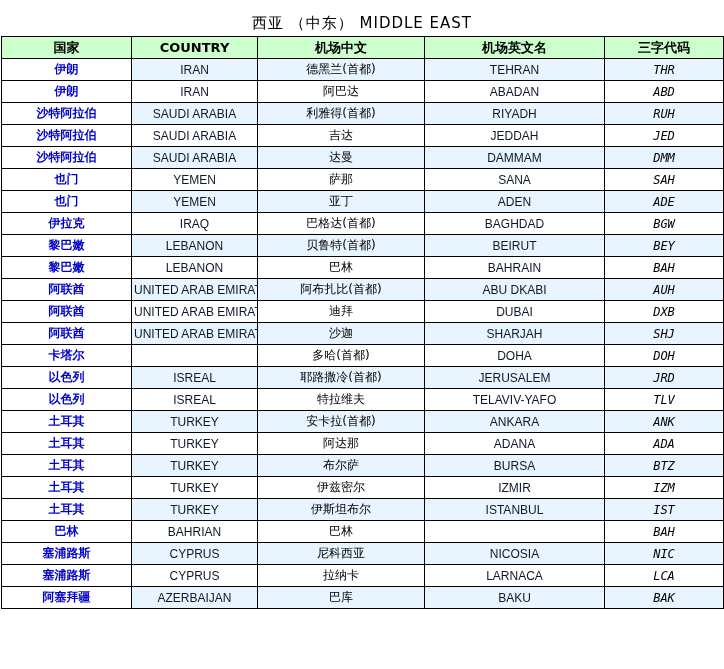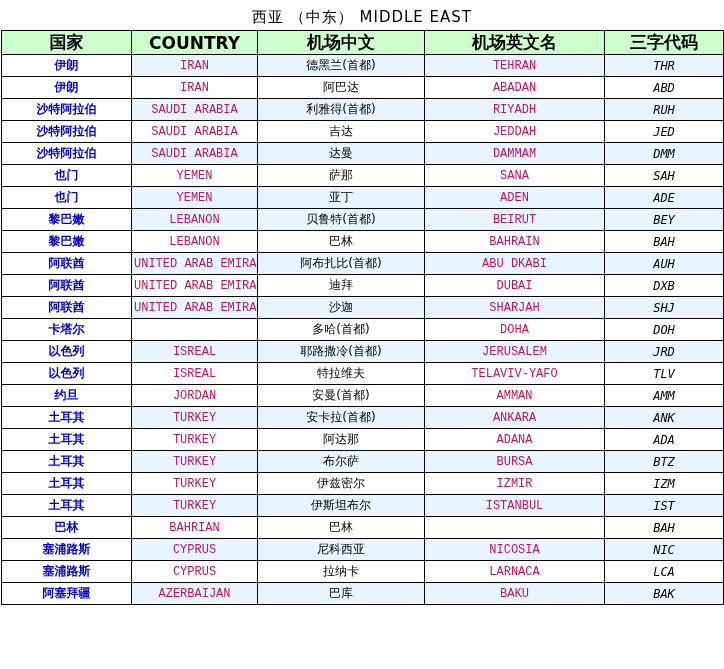--- a/index.html
+++ b/index.html
@@ -18,21 +18,21 @@
     height: 669px;
     position: relative;
     box-sizing: border-box;
   }
   .title-bar {
     height: 22px;
     text-align: center;
     font-size: 15px;
     color: #000000;
     letter-spacing: 1px;
-    padding-top: 8px;
+    padding-top: 14px;
     font-family: "DejaVu Sans", sans-serif;
   }
   table.grid {
     border-collapse: collapse;
     width: 722px;
     margin-left: 1px;
     table-layout: fixed;
   }
   table.grid th, table.grid td {
     border: 1px solid #000000;
@@ -40,38 +40,38 @@
     padding: 0 2px;
     font-size: 12px;
     text-align: center;
     overflow: hidden;
     white-space: nowrap;
   }
   table.grid th {
     background: #ccffcc;
     font-weight: bold;
     color: #000000;
-    font-size: 17px;
+    font-size: 13px;
     font-family: "DejaVu Sans", sans-serif;
   }
   col.c0 { width: 130px; }
   col.c1 { width: 126px; }
   col.c2 { width: 167px; }
   col.c3 { width: 180px; }
   col.c4 { width: 119px; }
 
   td.cn {
     color: #0000cc;
     font-weight: bold;
     font-family: Liberation Sans, sans-serif;
     font-size: 13px;
   }
   td.en {
-    color: #be185d;
-    font-family: Liberation Mono, monospace;
+    color: #0f172a;
+    font-family: Liberation Sans, sans-serif;
     font-size: 12px;
     letter-spacing: 0px;
   }
   td.cnair {
     color: #000000;
     font-family: "DejaVu Sans", sans-serif;
     font-size: 12px;
   }
   td.code {
     color: #000000;
@@ -153,20 +153,27 @@
           <td class="en">SANA</td>
           <td class="code">SAH</td>
         </tr>
         <tr class="tint">
           <td class="cn">也门</td>
           <td class="en">YEMEN</td>
           <td class="cnair">亚丁</td>
           <td class="en">ADEN</td>
           <td class="code">ADE</td>
         </tr>
+        <tr class="plain">
+          <td class="cn">伊拉克</td>
+          <td class="en">IRAQ</td>
+          <td class="cnair">巴格达(首都)</td>
+          <td class="en">BAGHDAD</td>
+          <td class="code">BGW</td>
+        </tr>
         <tr class="tint">
           <td class="cn">黎巴嫩</td>
           <td class="en">LEBANON</td>
           <td class="cnair">贝鲁特(首都)</td>
           <td class="en">BEIRUT</td>
           <td class="code">BEY</td>
         </tr>
         <tr class="plain">
           <td class="cn">黎巴嫩</td>
           <td class="en">LEBANON</td>
@@ -209,27 +216,20 @@
           <td class="en">JERUSALEM</td>
           <td class="code">JRD</td>
         </tr>
         <tr class="plain">
           <td class="cn">以色列</td>
           <td class="en">ISREAL</td>
           <td class="cnair">特拉维夫</td>
           <td class="en">TELAVIV-YAFO</td>
           <td class="code">TLV</td>
         </tr>
-        <tr class="plain">
-          <td class="cn">约旦</td>
-          <td class="en">JORDAN</td>
-          <td class="cnair">安曼(首都)</td>
-          <td class="en">AMMAN</td>
-          <td class="code">AMM</td>
-        </tr>
         <tr class="tint">
           <td class="cn">土耳其</td>
           <td class="en">TURKEY</td>
           <td class="cnair">安卡拉(首都)</td>
           <td class="en">ANKARA</td>
           <td class="code">ANK</td>
         </tr>
         <tr class="plain">
           <td class="cn">土耳其</td>
           <td class="en">TURKEY</td>

